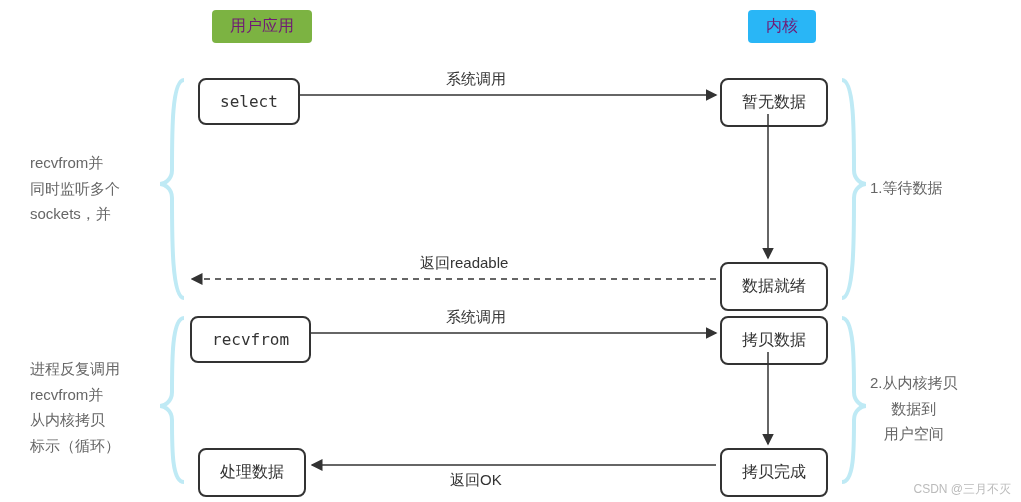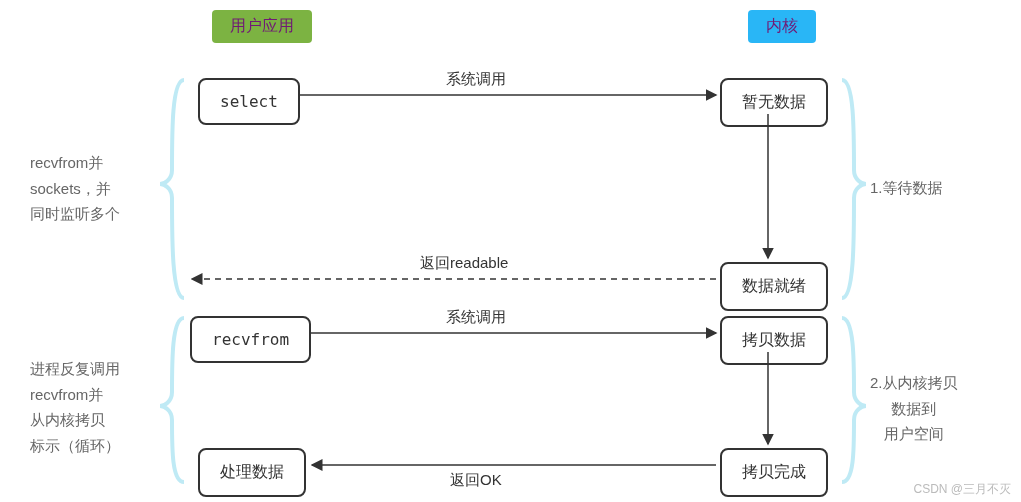--- a/index.html
+++ b/index.html
@@ -82,22 +82,22 @@
 <div class="box box-cn" style="left:198px;top:448px;">处理数据</div>
 <div class="box box-cn" style="left:720px;top:448px;">拷贝完成</div>
 
 <div class="label" style="left:446px;top:70px;">系统调用</div>
 <div class="label" style="left:420px;top:254px;">返回readable</div>
 <div class="label" style="left:446px;top:308px;">系统调用</div>
 <div class="label" style="left:450px;top:440px;margin-top:31px;">返回OK</div>
 
 <div class="side-note" style="left:30px;top:150px;">
   <div>recvfrom并</div>
+  <div>同时监听多个</div>
   <div>sockets，并</div>
-  <div>同时监听多个</div>
 </div>
 
 <div class="side-note" style="left:30px;top:356px;">
   <div>进程反复调用</div>
   <div>recvfrom并</div>
   <div>从内核拷贝</div>
   <div>标示（循环）</div>
 </div>
 
 <div class="side-note" style="left:870px;top:175px;">1.等待数据</div>

